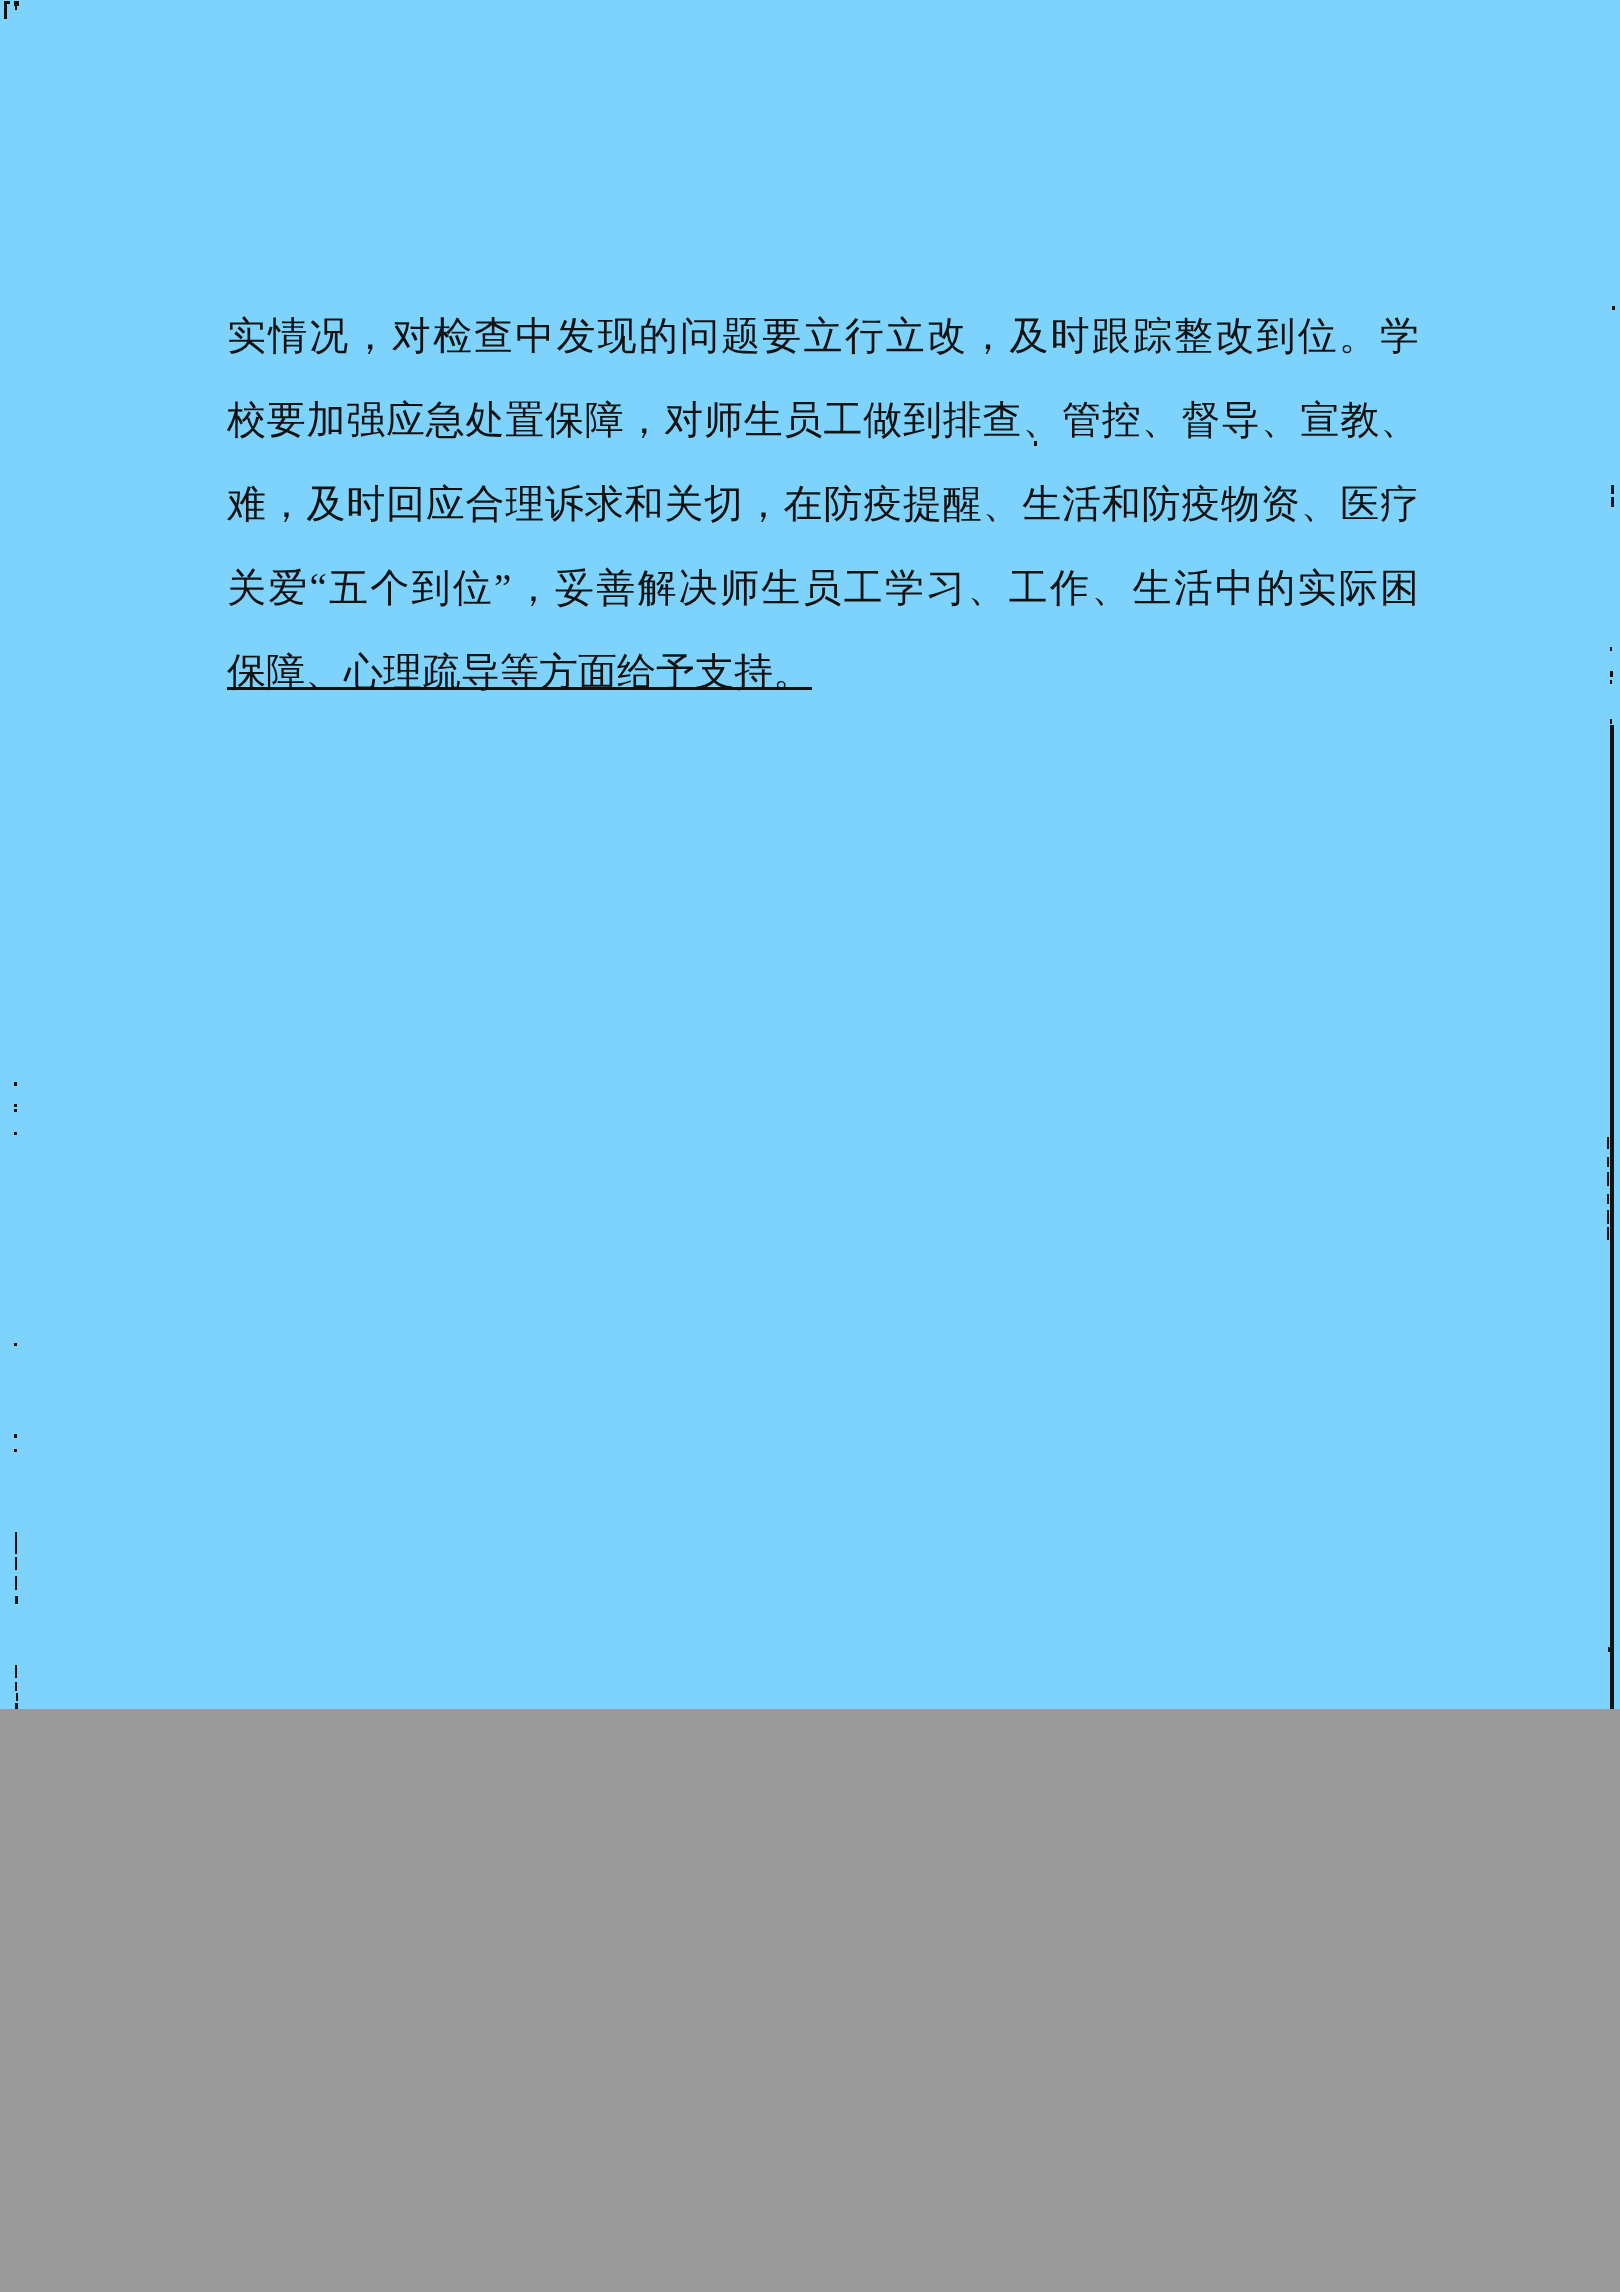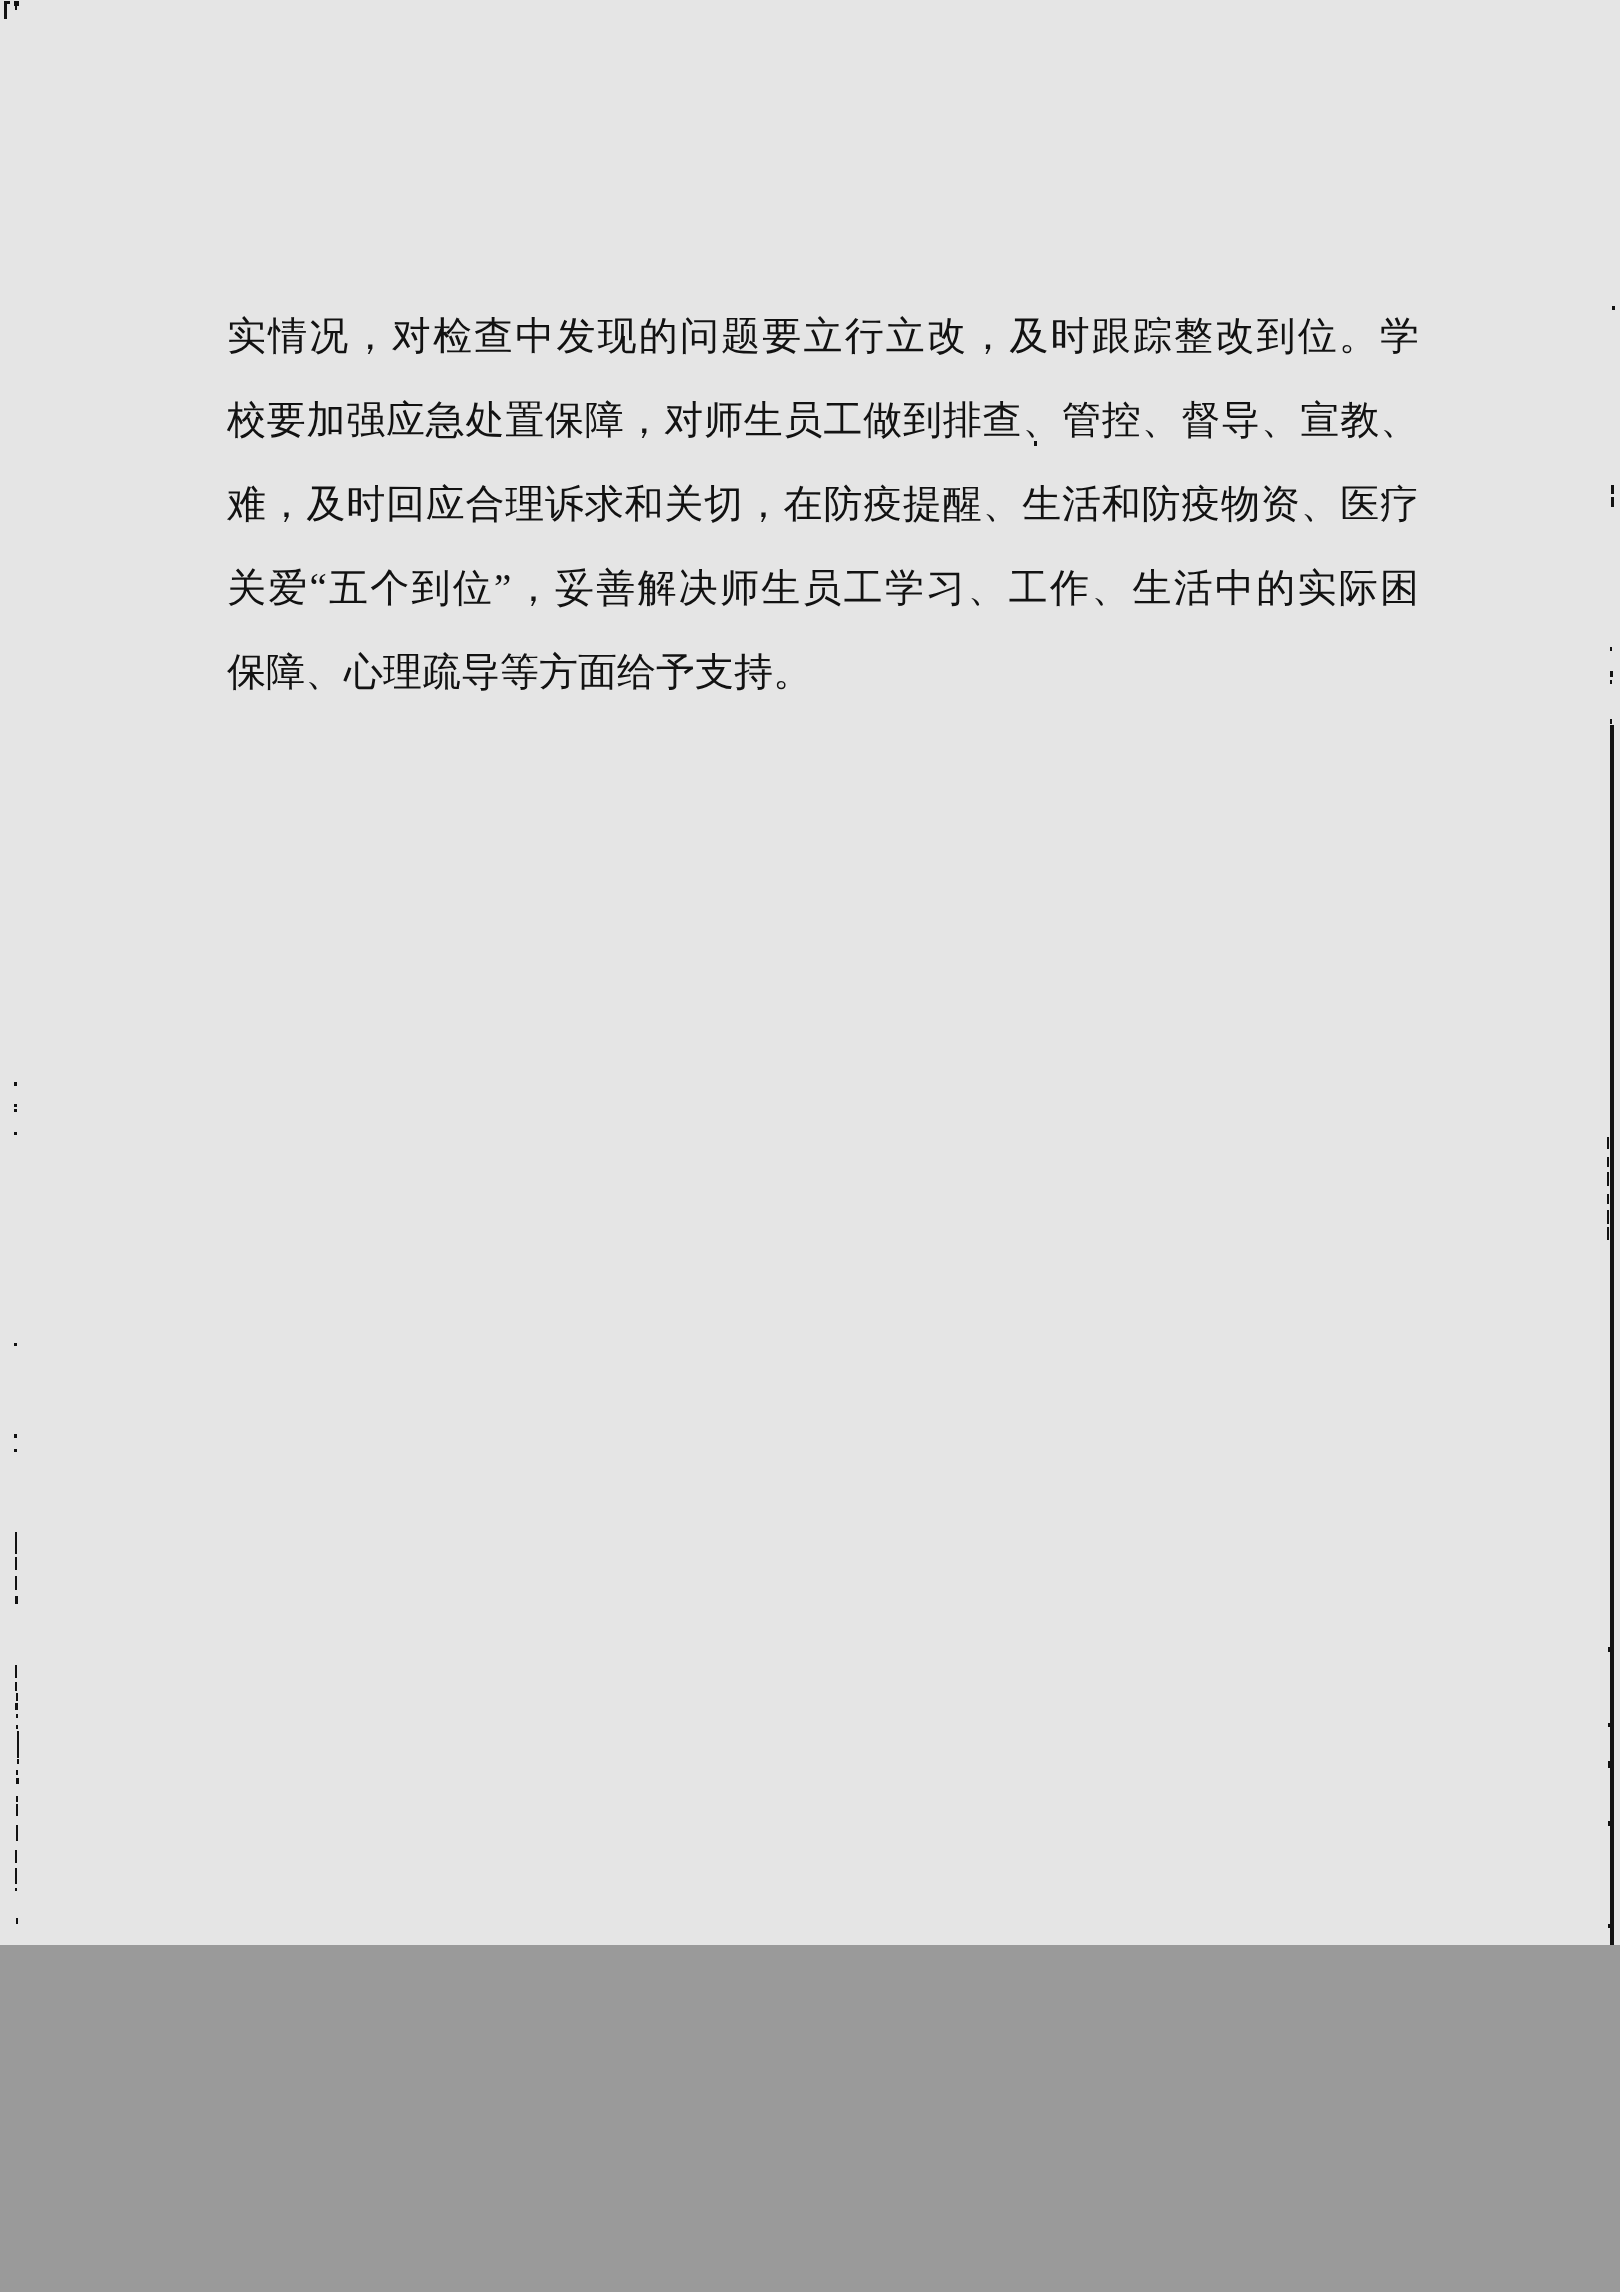--- a/index.html
+++ b/index.html
@@ -1,37 +1,37 @@
 <!DOCTYPE html>
 <html><head>
 <meta charset="utf-8">
 <style>
   html, body { margin: 0; padding: 0; background: #9a9a9a; }
   .page {
     position: relative;
     width: 1620px;
-    height: 1945px;
-    background: #e5e5e5;
+    height: 1709px;
+    background: #7dd3fc;
     overflow: hidden;
     font-family: "Liberation Serif", serif;
   }
   .text-block {
     position: absolute;
     left: 227px;
     top: 294px;
     width: 1192px;
     font-size: 39px;
     line-height: 84px;
     color: #121212;
     text-align: justify;
     letter-spacing: 0px;
   }
   .tline { height: 84px; white-space: nowrap; }
   .tline.just { text-align-last: justify; -moz-text-align-last: justify; white-space: normal; }
-  .tline.last { text-align-last: left; white-space: normal; }
+  .tline.last { text-align-last: left; white-space: normal; text-decoration: underline; }
   .page-number {
     position: absolute;
     left: 1215px;
     top: 2070px;
     width: 173px;
     height: 61px;
     display: flex;
     justify-content: space-between;
     align-items: center;
     color: #121212;

